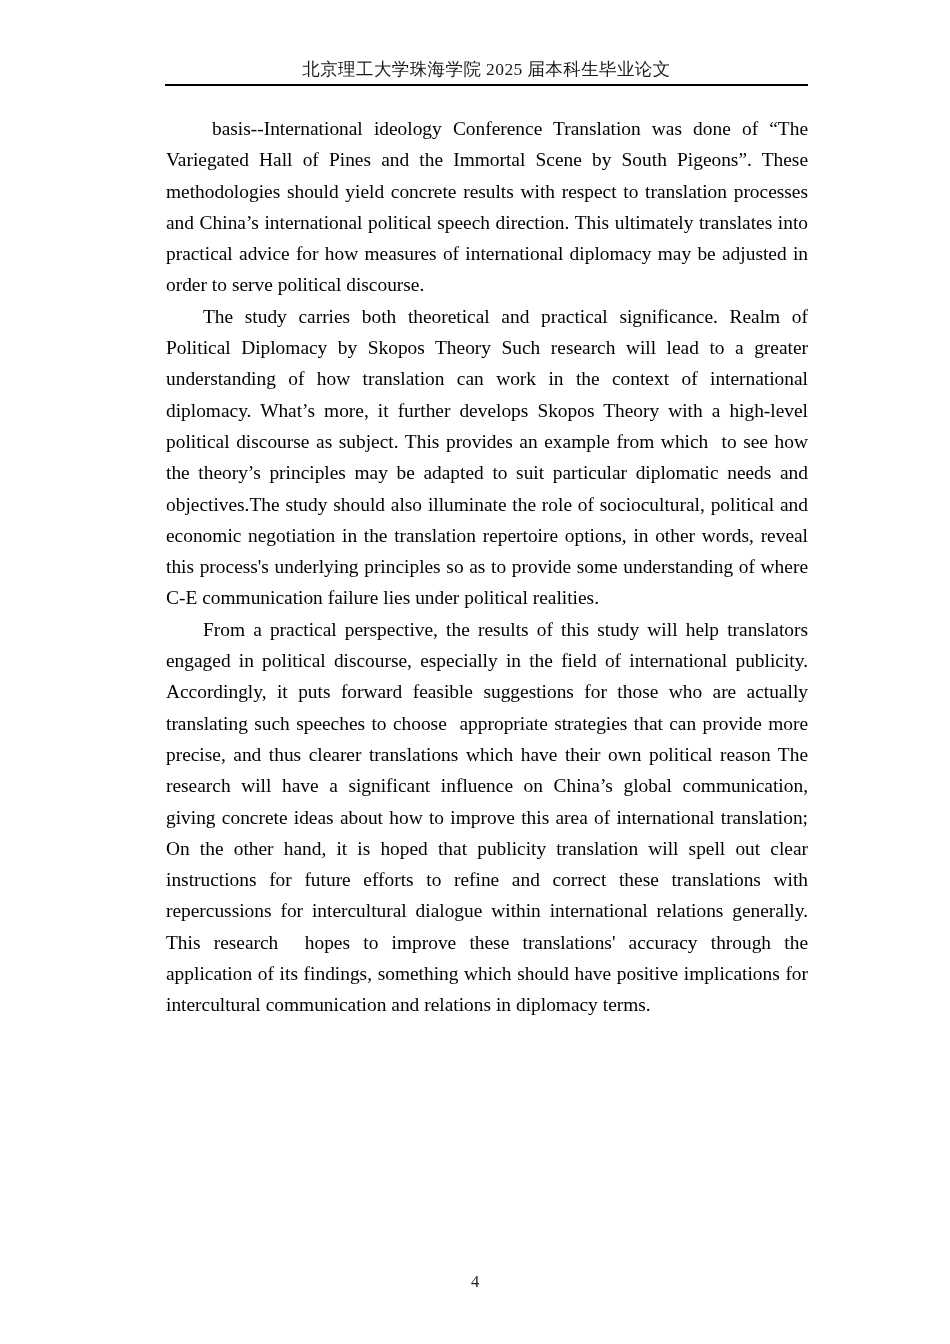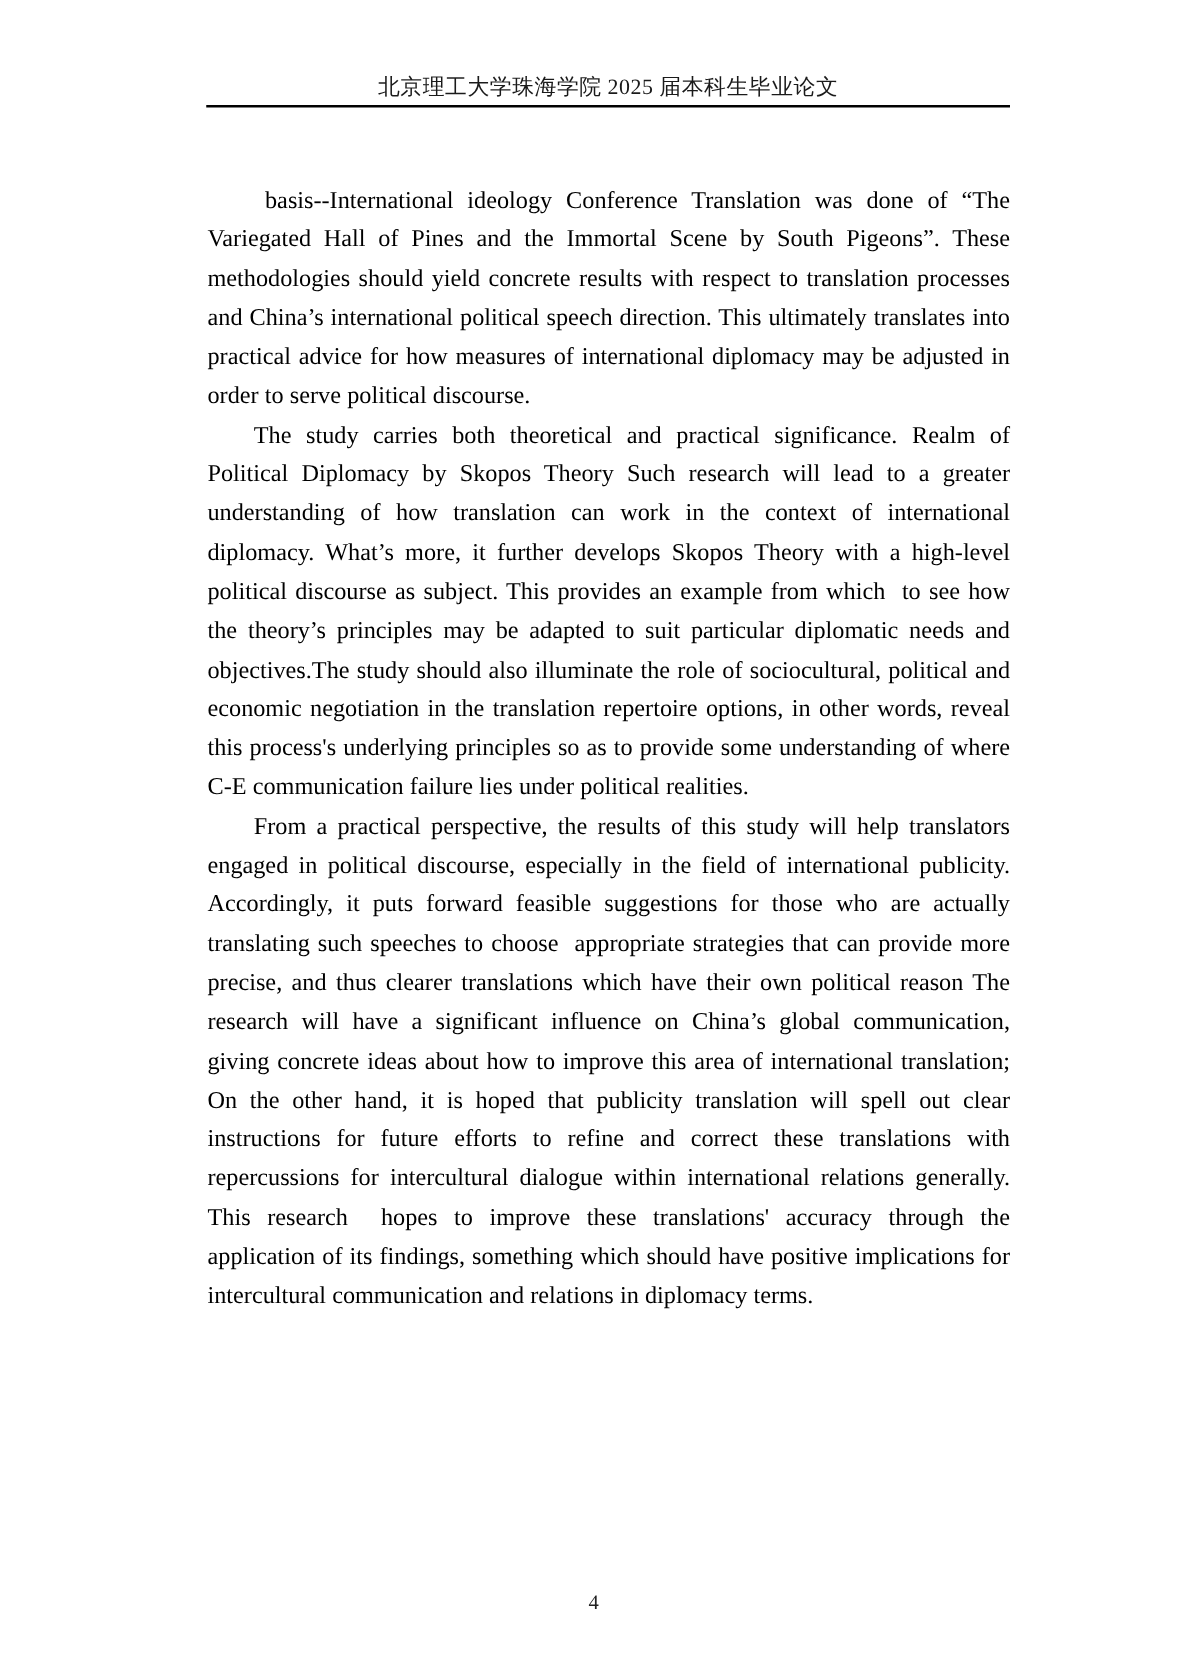--- a/index.html
+++ b/index.html
@@ -57,21 +57,21 @@
     margin: 0;
     font-size: 19.4px;
     line-height: 31.3px;
     text-align: justify;
     text-justify: inter-word;
     text-align-last: left;
     color: #000000;
     white-space: pre-wrap;
     word-spacing: 0.1px;
   }
-  .body-para.indent-lg { text-indent: 46px; margin-top: 32px; }
+  .body-para.indent-lg { text-indent: 46px; }
   .body-para.indent-sm { text-indent: 37px; }
 
   
   .page-footer {
     position: absolute;
     left: 0;
     top: 1272px;
     width: 950px;
     text-align: center;
   }

